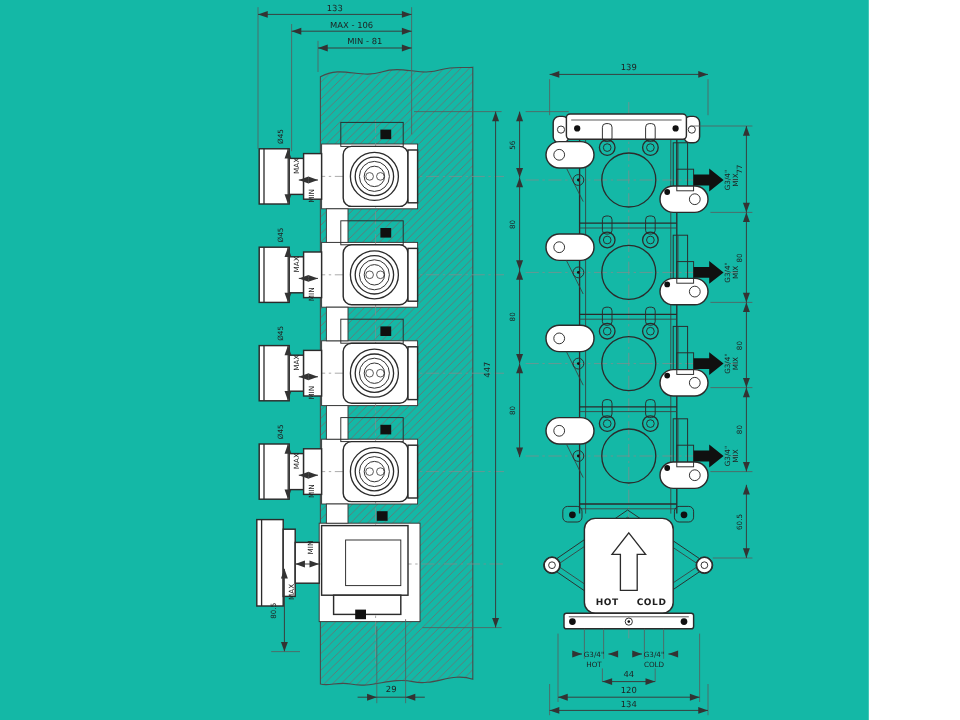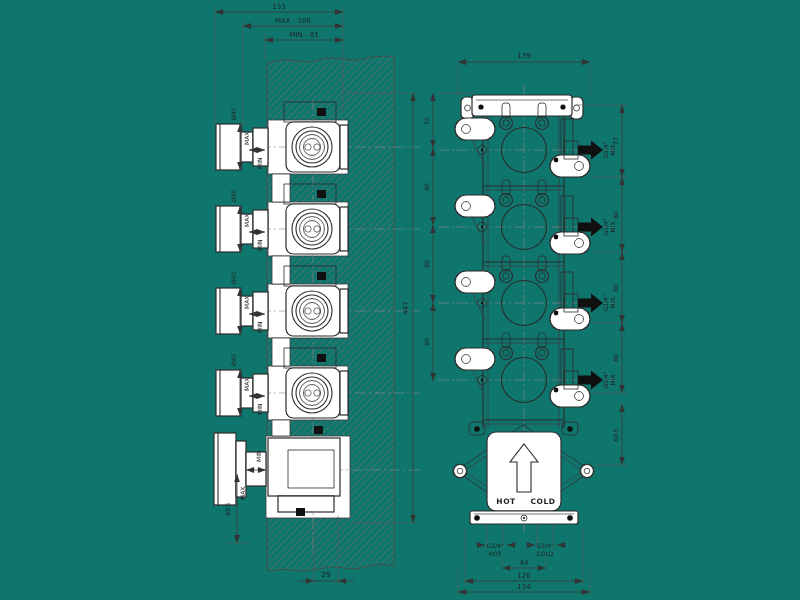--- a/index.html
+++ b/index.html
@@ -1,16 +1,16 @@
 <!DOCTYPE html>
 <html><head>
 <meta charset="utf-8">
 <style>
   html,body{margin:0;padding:0;background:#fff;}
-  .stage{width:800px;height:600px;background:#0f766e;position:relative;overflow:hidden;}
+  .stage{width:724px;height:600px;background:#14b8a6;position:relative;overflow:hidden;}
   svg{display:block;}
   .obj{fill:#ffffff;stroke:#2b2b2b;stroke-width:1.2;}
   .objthin{fill:none;stroke:#2b2b2b;stroke-width:0.8;}
   .objline{stroke:#2b2b2b;stroke-width:1.1;fill:none;}
   .thin{stroke:#3c3c3c;stroke-width:0.7;fill:none;}
   .dim{stroke:#3a3a3a;stroke-width:0.8;fill:none;}
   .ext{stroke:#5a5a5a;stroke-width:0.65;fill:none;}
   .cl{stroke:#8a8a8a;stroke-width:0.6;fill:none;stroke-dasharray:11 3 2 3;}
   .seal{fill:#101010;stroke:none;}
   .scr{fill:#101010;stroke:none;}

